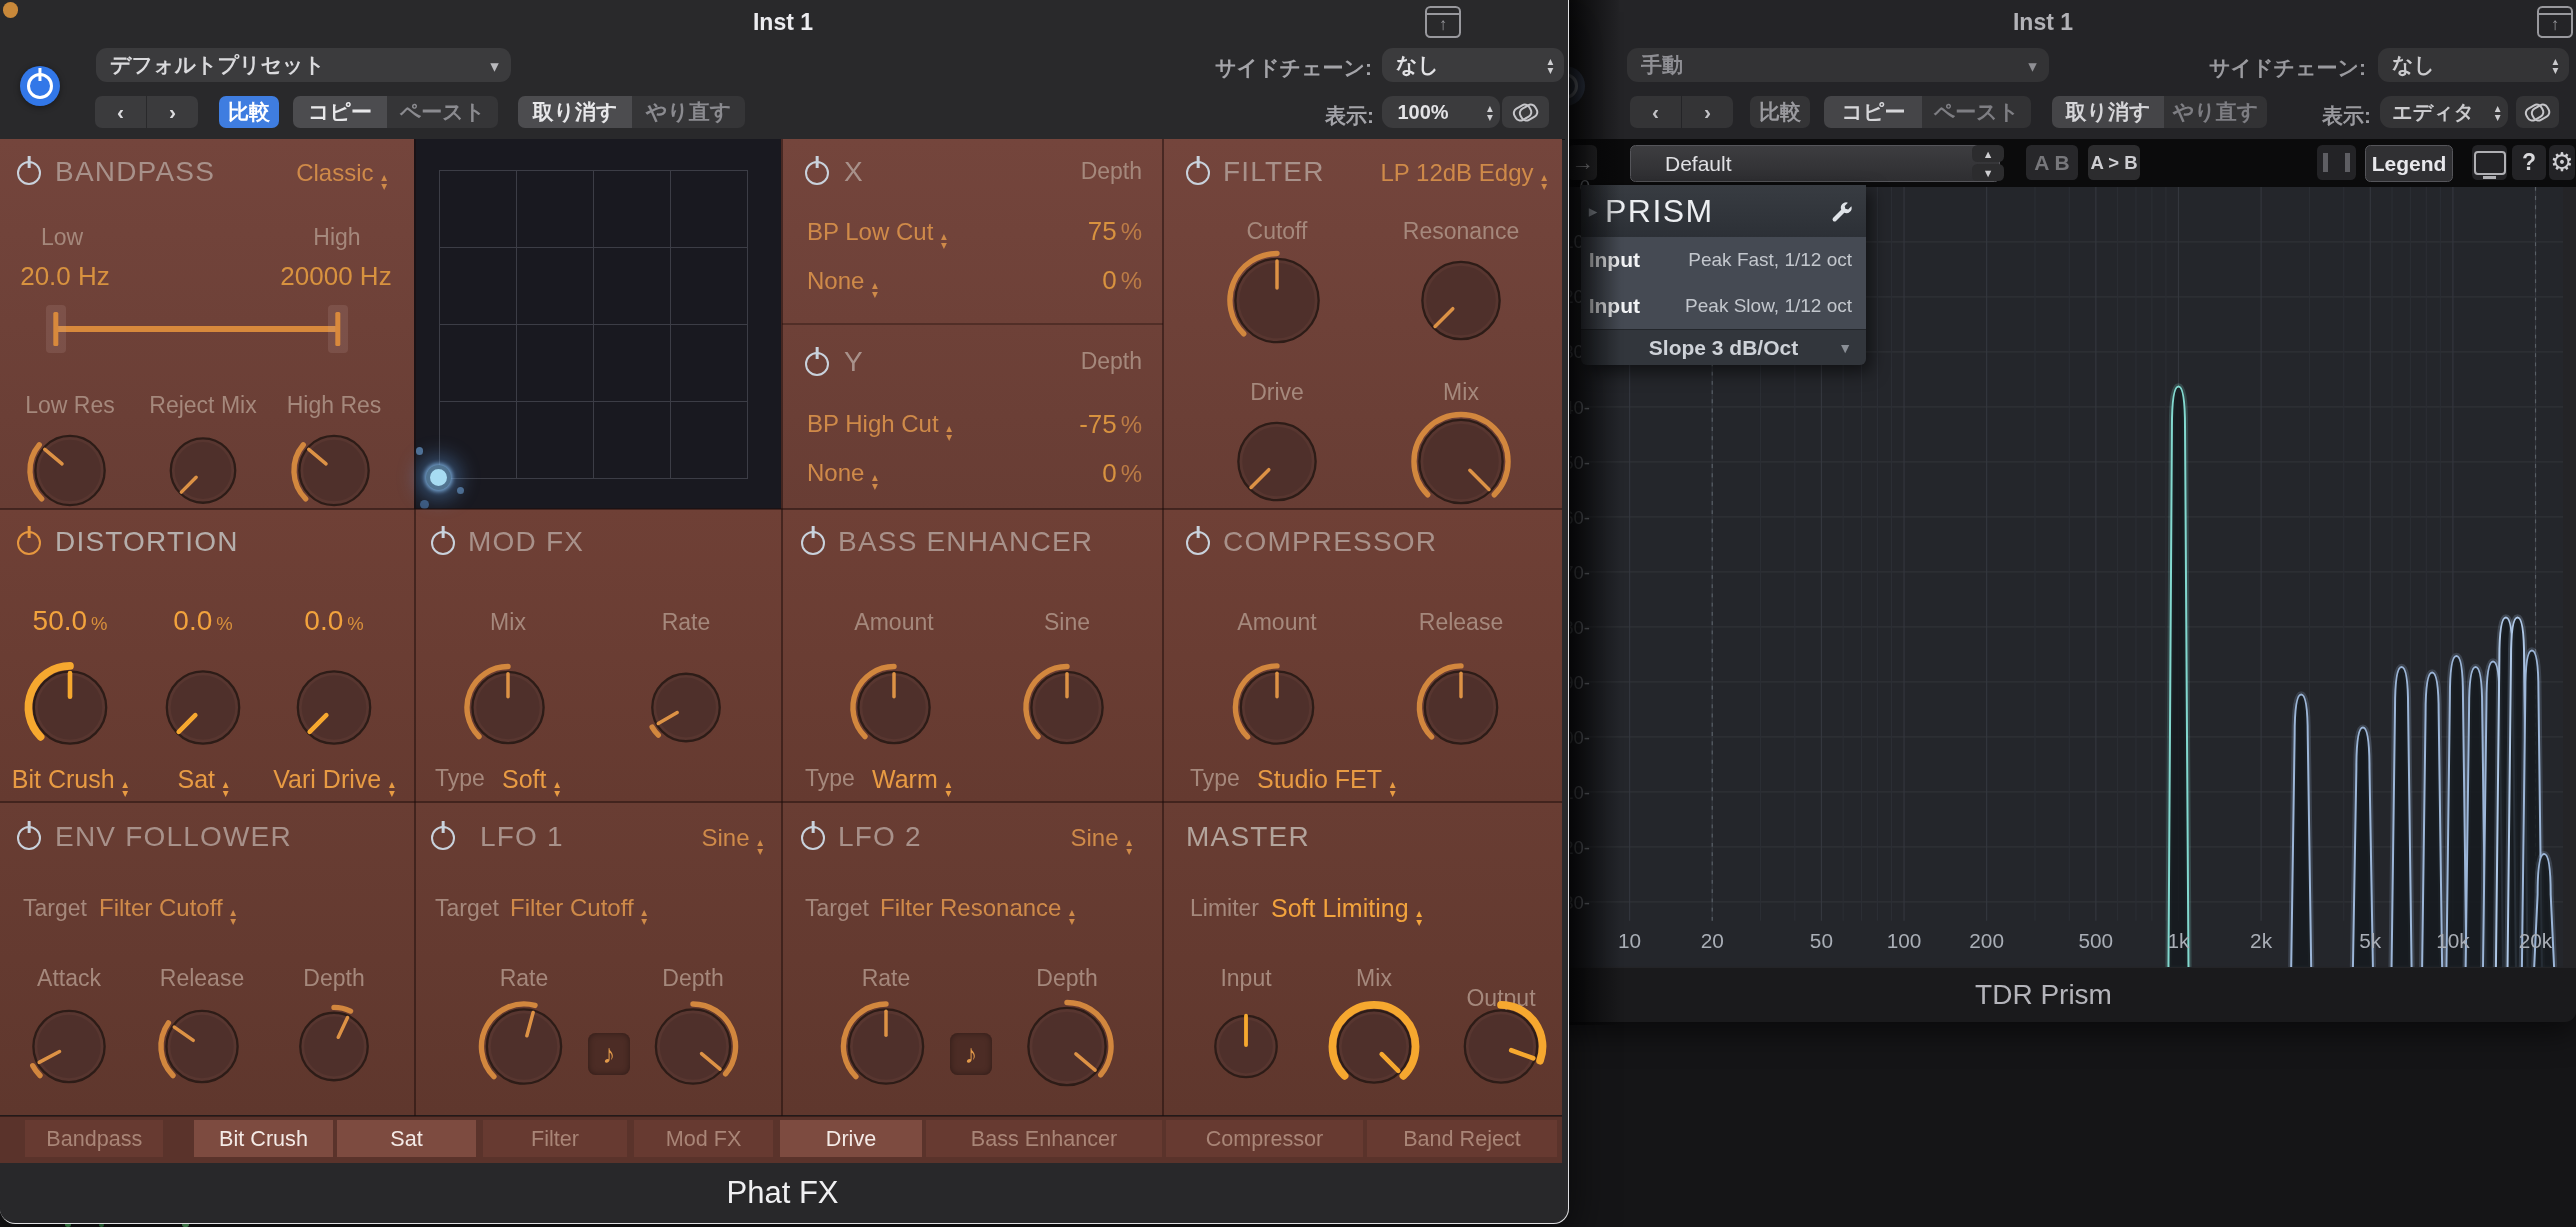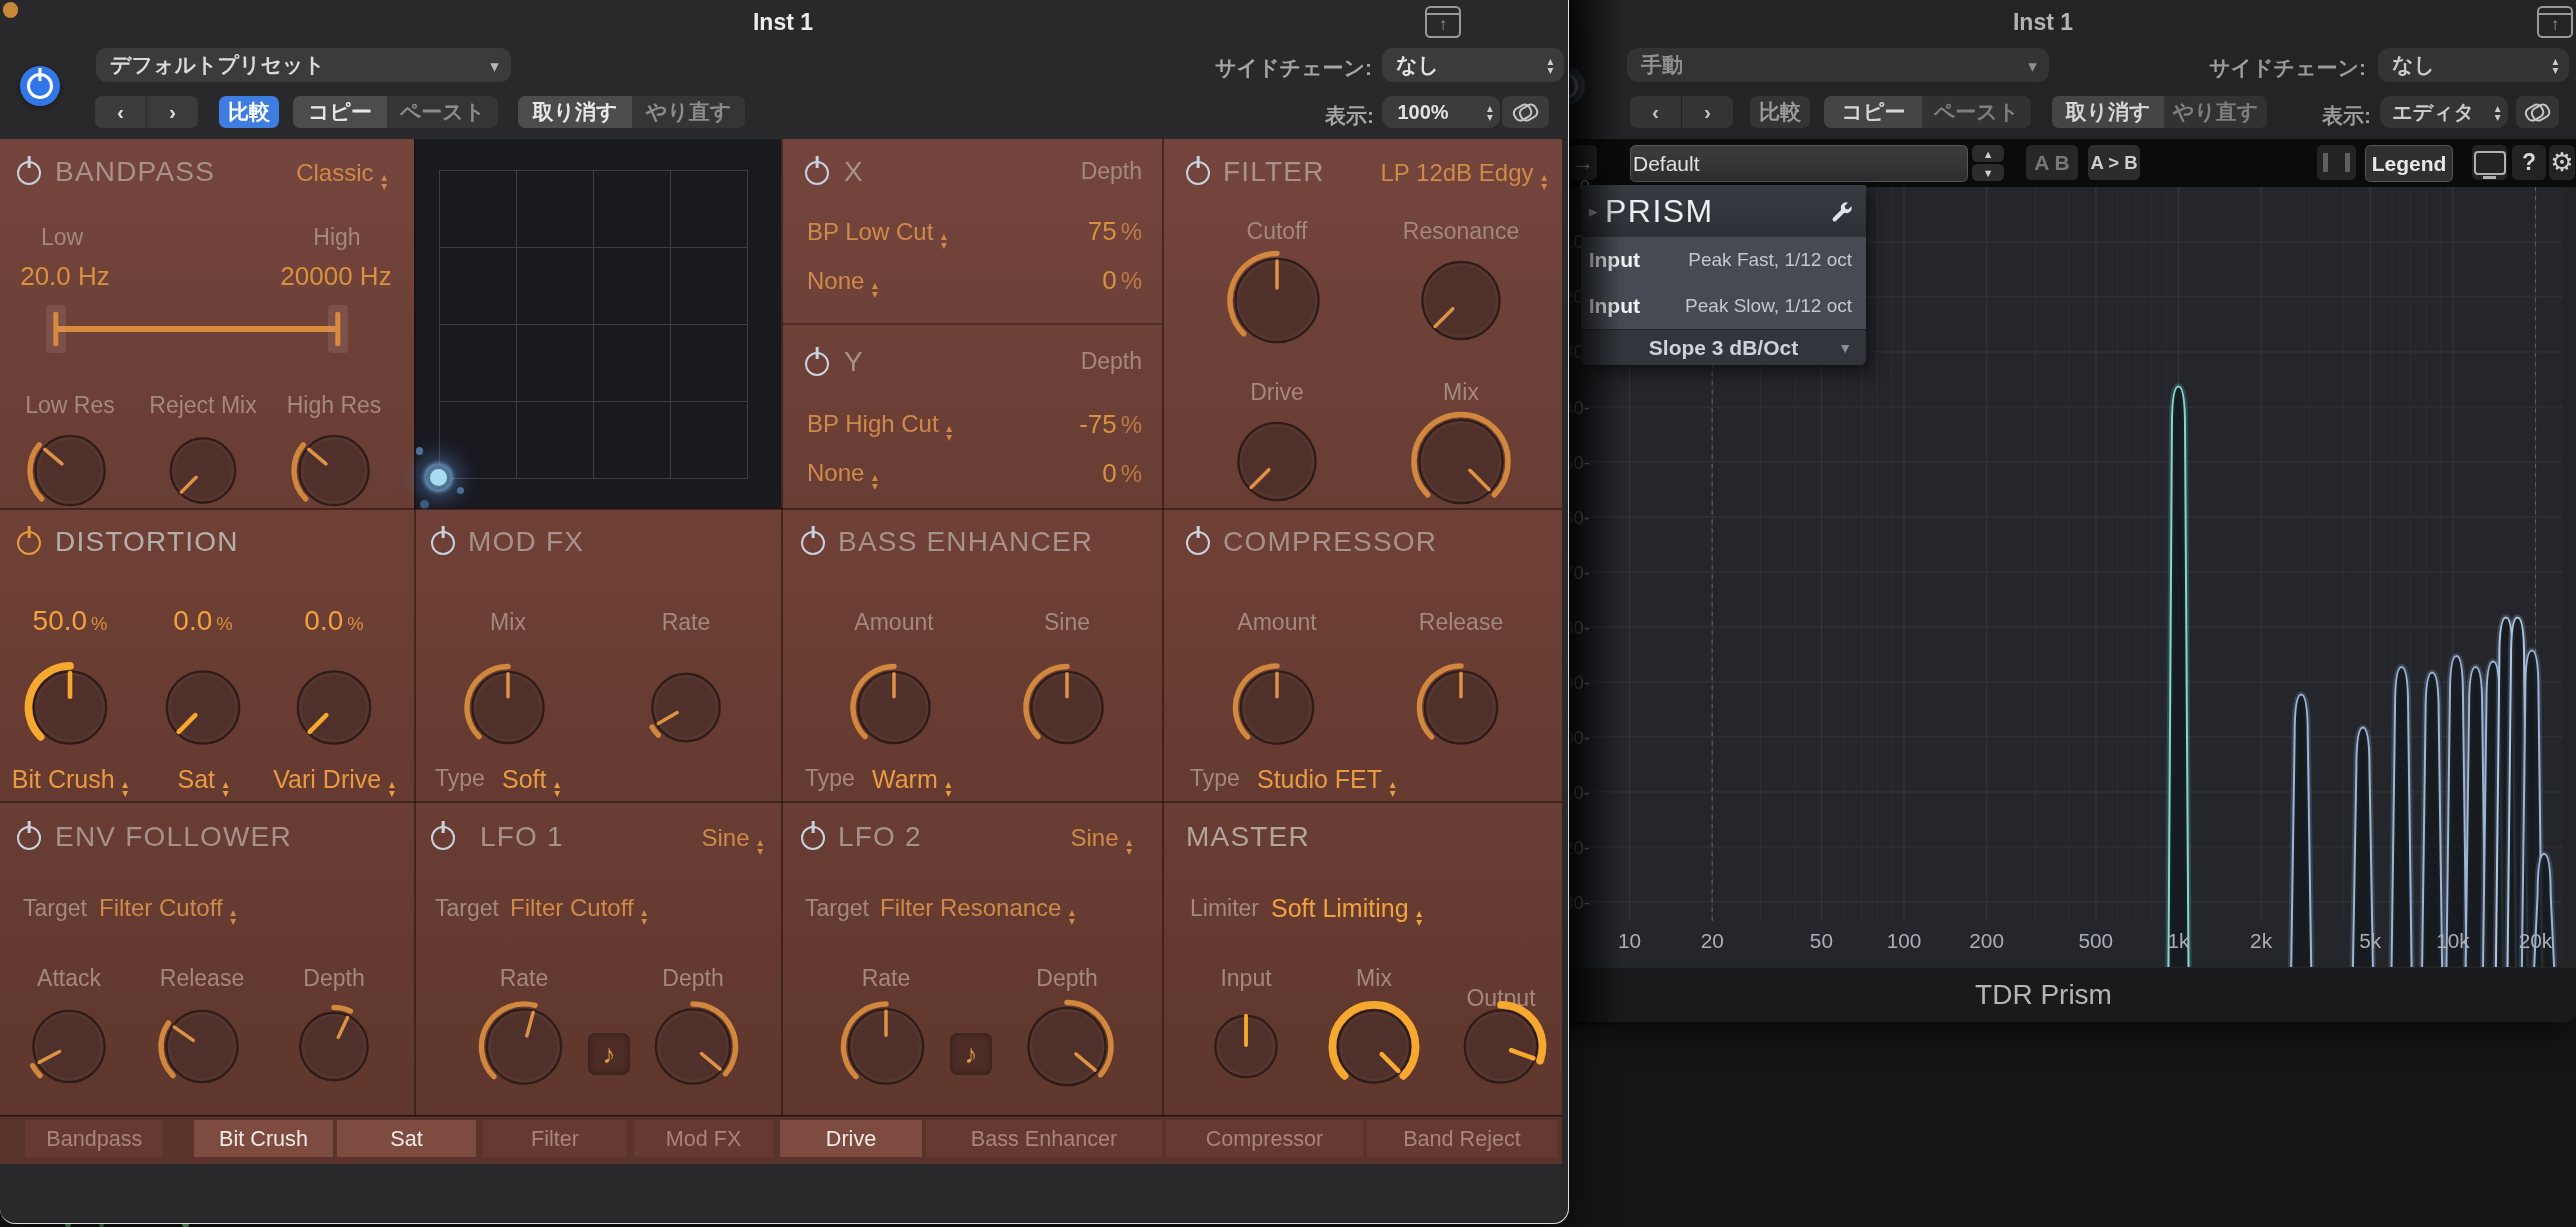--- a/index.html
+++ b/index.html
@@ -147,21 +147,21 @@
       <span>エディタ</span>
       <span class="ud" style="position:absolute;right:7.7px;color:#cbcbce;"></span>
     </div>
   <div class="btn rnd" style="left:1005px;top:96px;width:43px;background:#343436;">
       <span class="linkicon"></span>
     </div>
 </div>
 
 <div id="prism-toolbar">
   <div class="tbtn" style="left:57px;width:29px;background:#2c2c2e;color:#c0c0c4;font-size:23px;">→</div>
-  <div class="tbtn" style="left:119px;width:334px;background:linear-gradient(#3d3d40,#2e2e31);border:0.8px solid #55555a;color:#e0e0e3;justify-content:flex-start;padding-left:2px;">
+  <div class="tbtn" style="left:119px;width:334px;background:linear-gradient(#3d3d40,#2e2e31);border:0.8px solid #55555a;color:#e0e0e3;justify-content:flex-start;padding-left:34px;">
       <span>Default</span>
     </div>
   <div class="tbtn" style="left:461px;width:32px;height:17px;top:6.2px;background:#2c2c2e;color:#cfcfd2;font-size:10.8px;">▲</div>
   <div class="tbtn" style="left:461px;width:32px;height:17px;top:25px;background:#2c2c2e;color:#cfcfd2;font-size:10.8px;">▼</div>
   <div class="tbtn" style="left:515px;width:52px;background:#27272a;color:#77777b;font-weight:bold;">A B</div>
   <div class="tbtn" style="left:577px;width:52px;background:#2c2c2e;color:#cfcfd3;font-weight:bold;font-size:18.5px;">A &gt; B</div>
   <div class="tbtn" style="left:806px;width:39px;background:#232326;">
       <span class="pauseicon"></span>
     </div>
   <div class="tbtn" style="left:854px;width:86px;background:#303033;border:0.8px solid #55555a;color:#e8e8ec;font-weight:bold;">Legend</div>
@@ -614,18 +614,21 @@
         <div class="tgl" style="left: 337px; width: 139px; background: rgb(125, 75, 64); color: rgb(244, 234, 230);">Sat</div>
         <div class="tgl" style="left: 483px; width: 144px; background: rgb(103, 58, 49); color: rgb(169, 133, 119);">Filter</div>
         <div class="tgl" style="left: 634px; width: 139px; background: rgb(103, 58, 49); color: rgb(169, 133, 119);">Mod FX</div>
         <div class="tgl" style="left: 780px; width: 142px; background: rgb(125, 75, 64); color: rgb(244, 234, 230);">Drive</div>
         <div class="tgl" style="left: 926px; width: 236px; background: rgb(103, 58, 49); color: rgb(169, 133, 119);">Bass Enhancer</div>
         <div class="tgl" style="left: 1166px; width: 197px; background: rgb(103, 58, 49); color: rgb(169, 133, 119);">Compressor</div>
         <div class="tgl" style="left: 1367px; width: 190px; background: rgb(103, 58, 49); color: rgb(169, 133, 119);">Band Reject</div>
       </div>
   </div>
 
+  <div id="namebar-l">
+    <span>Phat FX</span>
+  </div>
 </div>
 
 <div class="speck" style="left:65px;top:1222px;width:6.2px;height:4.6px;background:#57c26a;z-index:0;"></div>
 <div class="speck" style="left:99px;top:1223px;width:4.6px;height:3.9px;background:#3f9e55;z-index:0;"></div>
 <div class="speck" style="left:182px;top:1222px;width:7px;height:4.6px;background:#6fcf7f;z-index:0;"></div>
 
 
 </body></html>

